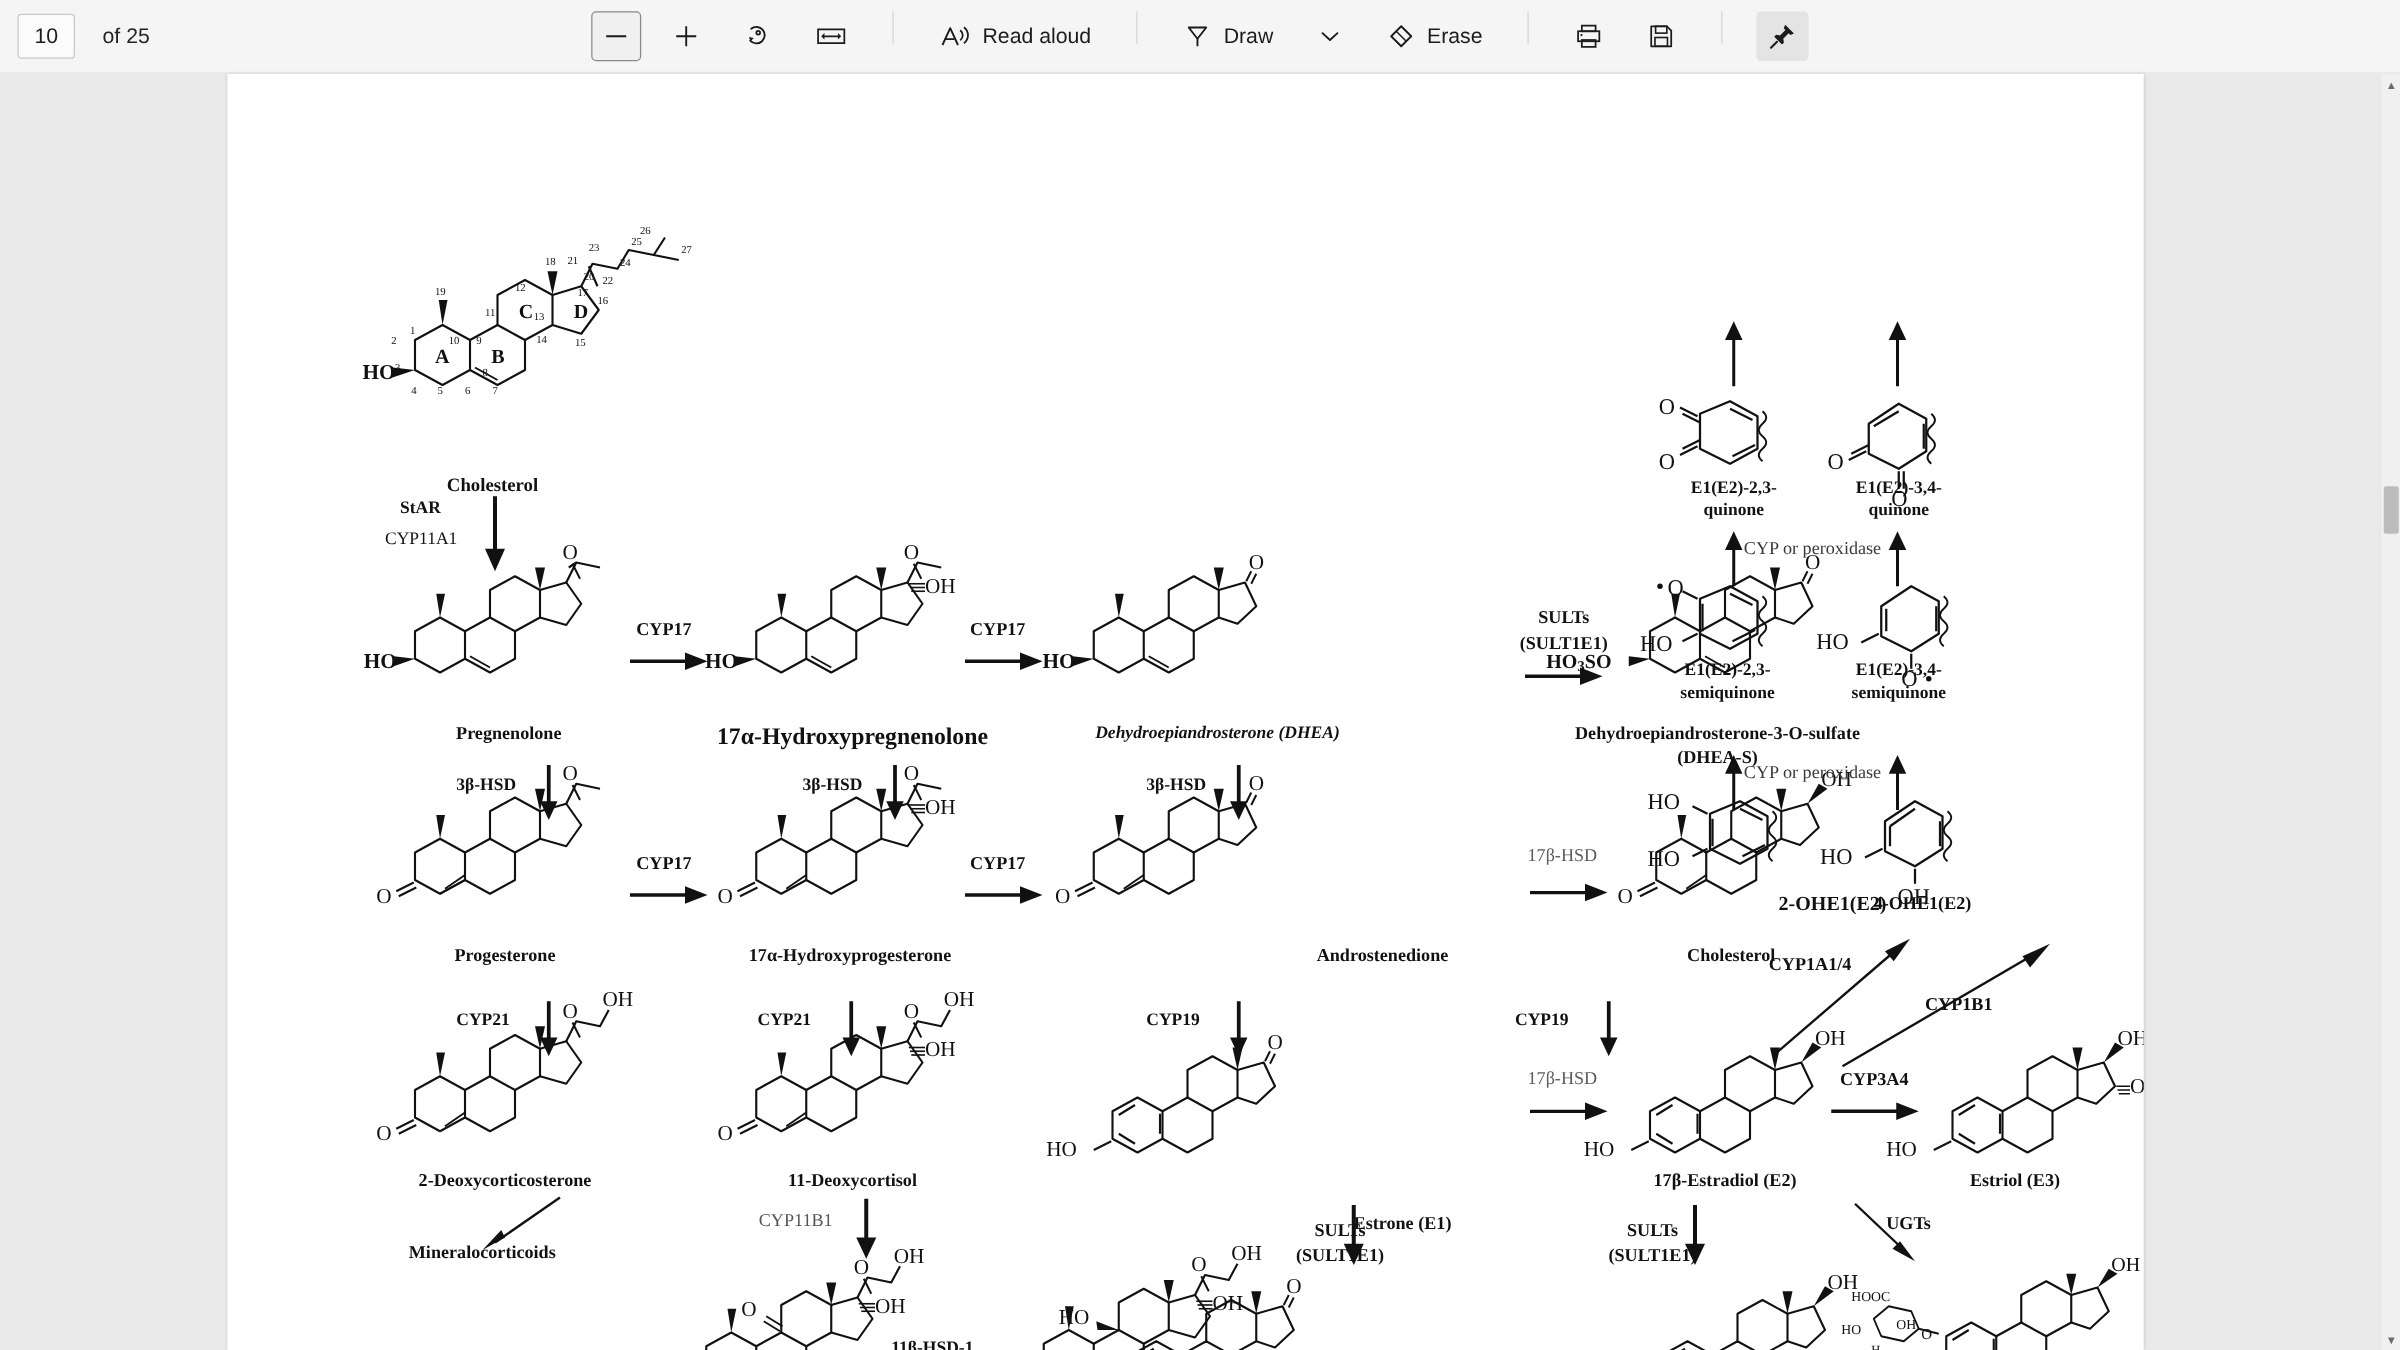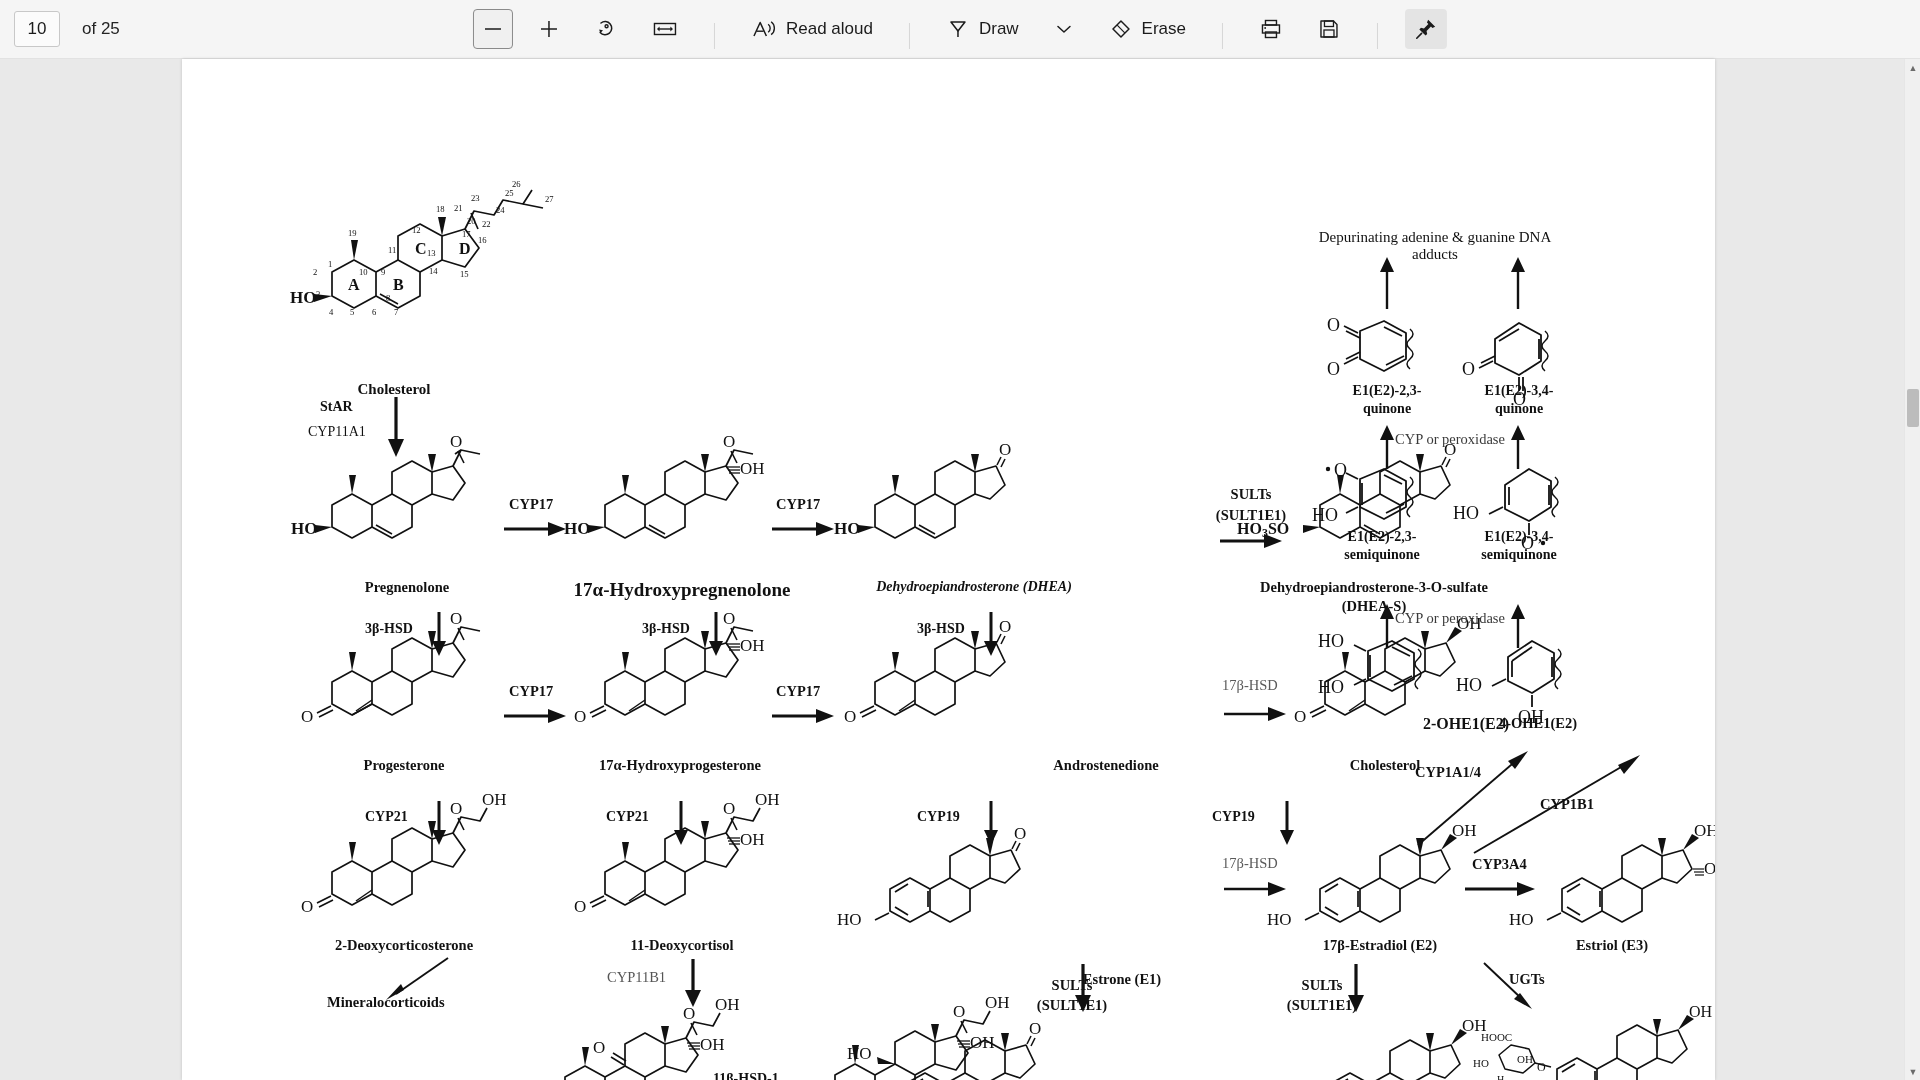--- a/index.html
+++ b/index.html
@@ -23,21 +23,21 @@
     width: 46px; height: 36px;
     border: 1px solid #c8c8c8; border-radius: 3px;
     background: #fbfbfb;
     display: flex; align-items: center; justify-content: center;
     font-size: 17px; color: #1b1b1b;
   }
   .pagetotal { font-size: 17px; color: #242424; margin-left: 22px; }
 
   .tb-center {
     position: absolute; left: 50%; transform: translateX(-50%);
-    display: flex; align-items: flex-end; gap: 16px;
+    display: flex; align-items: flex-start; gap: 16px;
   }
 
   .tbtn {
     height: 40px; min-width: 40px;
     display: flex; align-items: center; justify-content: center;
     border-radius: 4px; border: 1px solid transparent;
     color: #1b1b1b; background: transparent;
     cursor: pointer; padding: 0 8px; gap: 9px;
     font-size: 17px; white-space: nowrap;
   }
@@ -879,21 +879,20 @@
           <path d="M120 50 L140 39 L160 50 L160 72 L140 83 L120 72"></path>
           <path d="M140 39 L140 17 L160 6 L180 17 L180 39 L160 50"></path>
           <path d="M180 17 L201 11 L210 30 L195 44 L180 39"></path>
         </g>
         <path d="M180 17 L176 0 L184 0 Z" fill="#111"></path>
         <path d="M201 11 L210 -4 L217 0 Z" fill="#111"></path>
         <text x="212" y="-2" font-family="Liberation Serif, serif" font-size="16" fill="#111">OH</text>
       </svg>
     </div>
 
-    <div class="t r ctr" style="left:1253px; top:170px; font-size:15px;">Depurinating adenine &amp; guanine DNA adducts</div>
 
     <div class="arr" style="left:1196px; top:198px;">
       <svg width="20" height="52">
           <line x1="9" y1="52" x2="9" y2="12" stroke="#111" stroke-width="2.4"></line>
           <path d="M2 15 L9 0 L16 15 Z" fill="#111"></path>
         </svg>
     </div>
     <div class="arr" style="left:1327px; top:198px;">
       <svg width="20" height="52">
           <line x1="9" y1="52" x2="9" y2="12" stroke="#111" stroke-width="2.4"></line>

